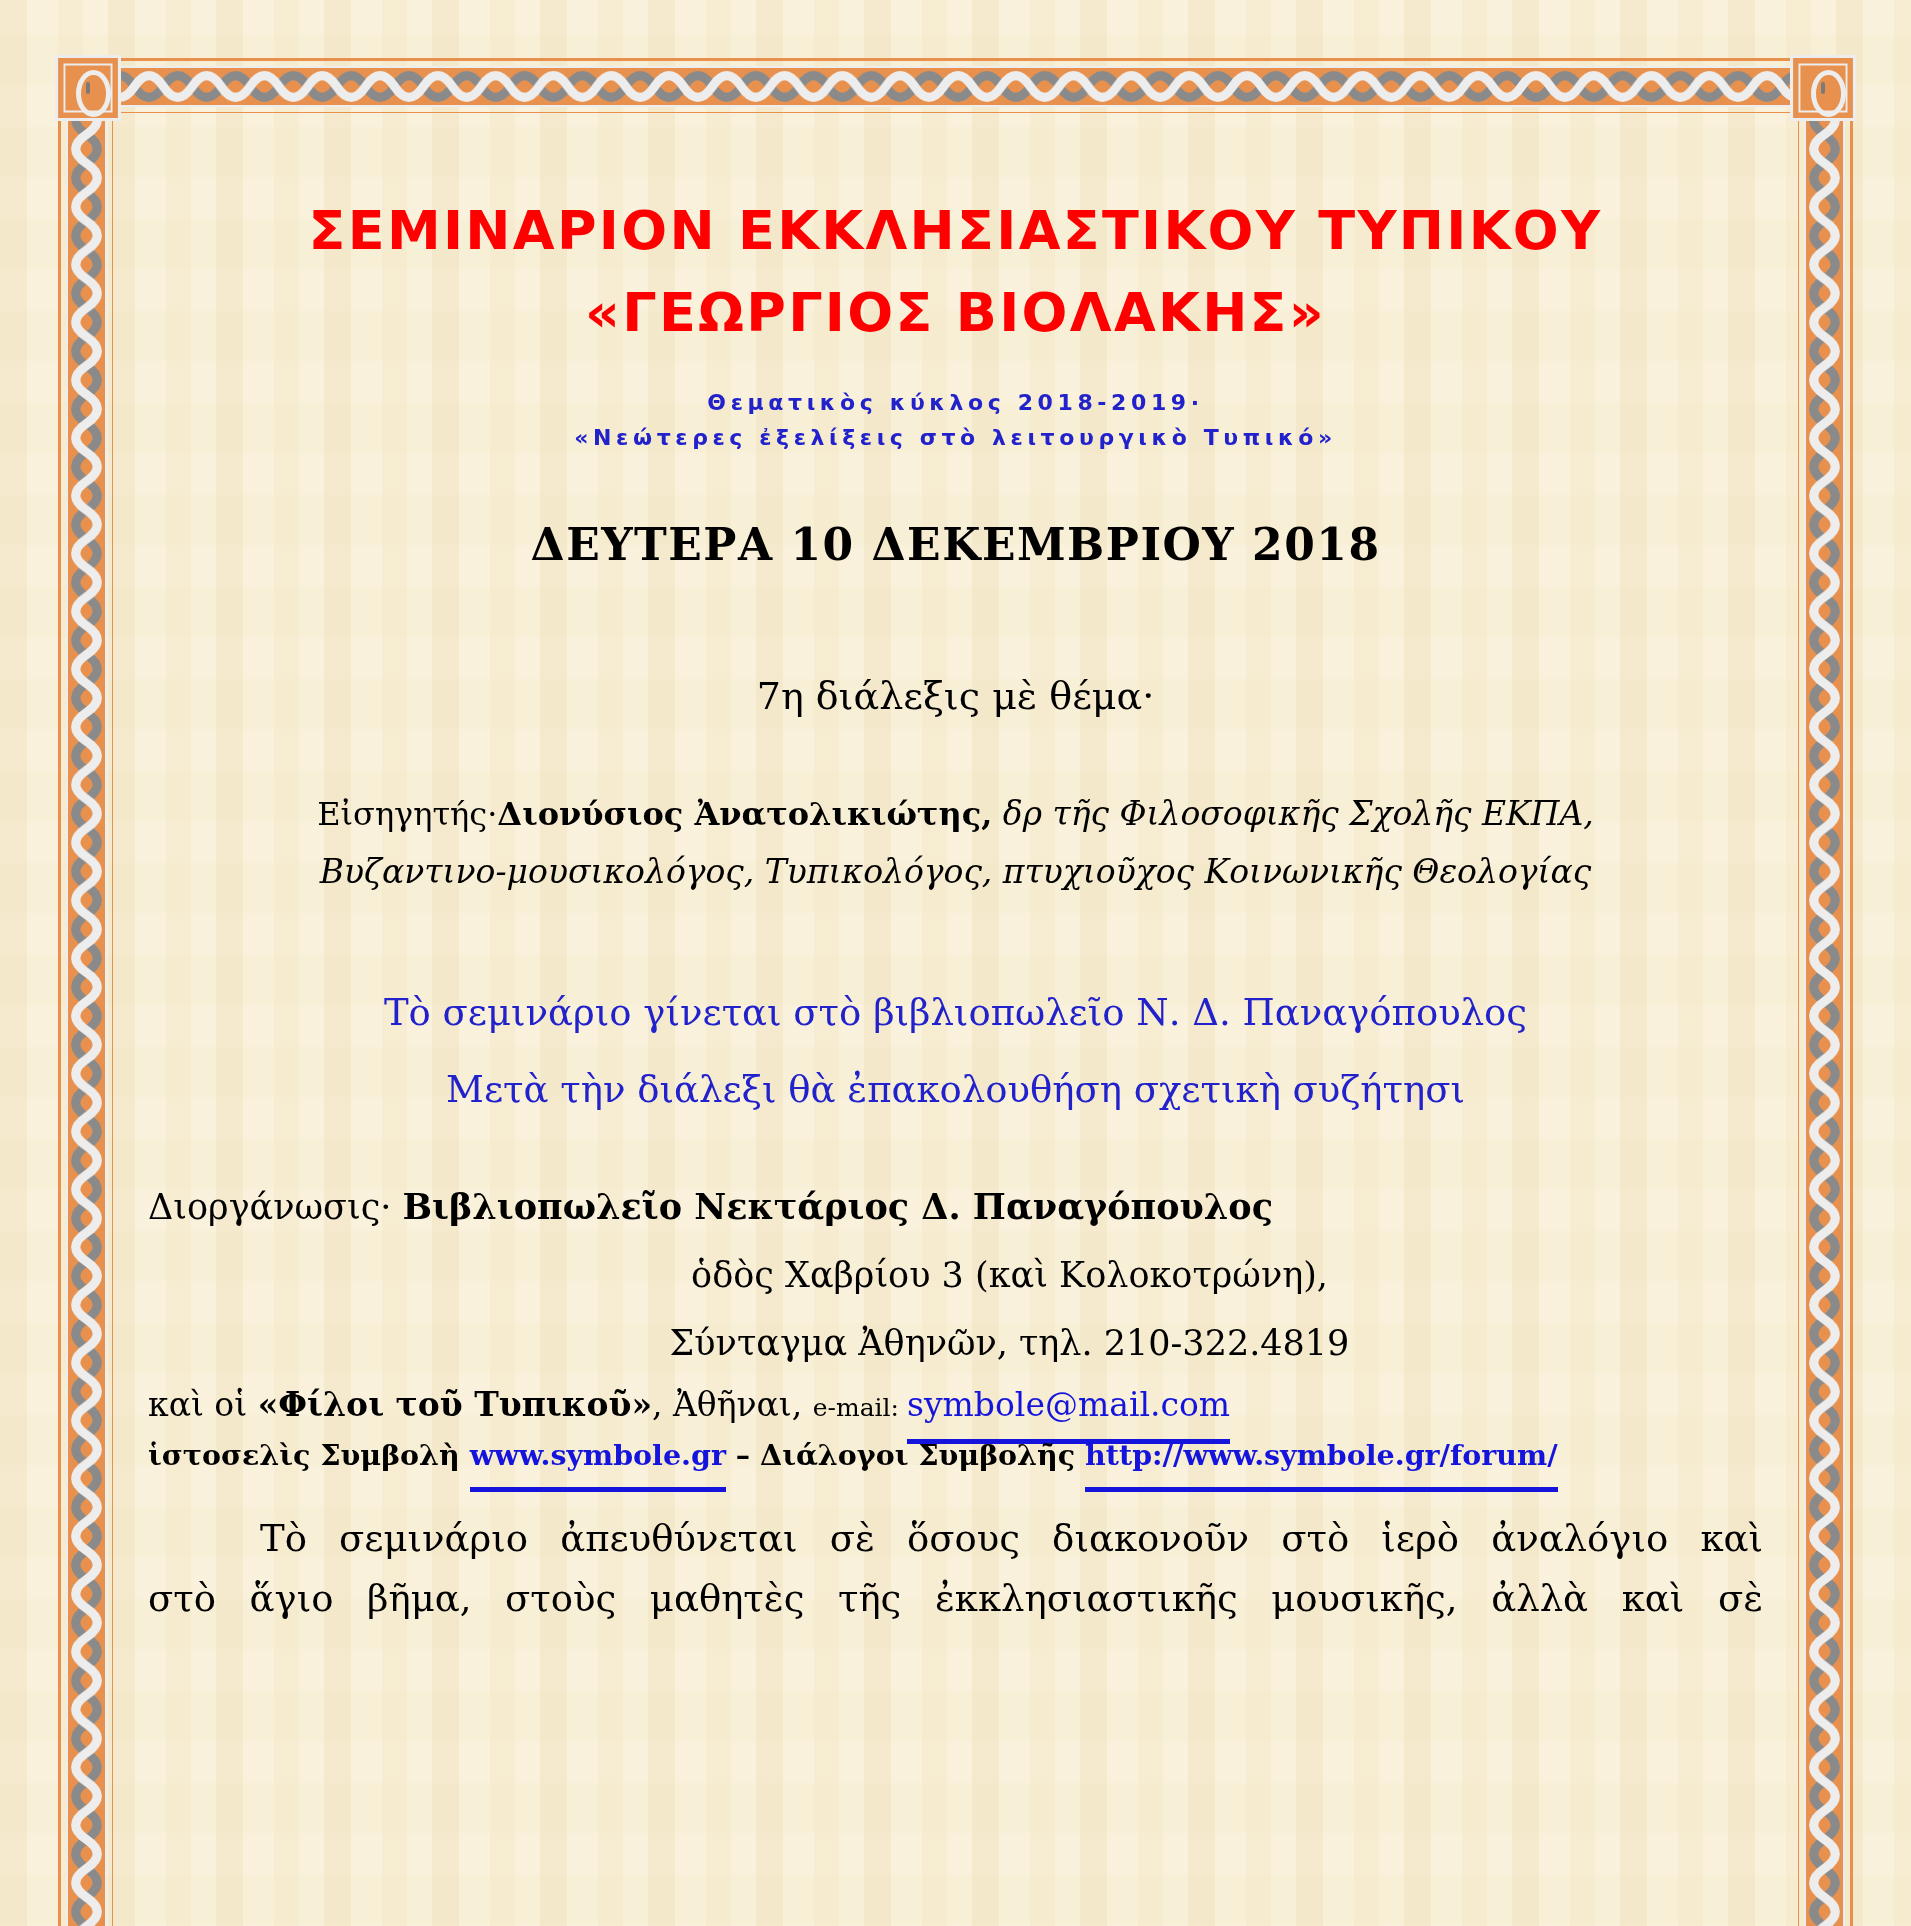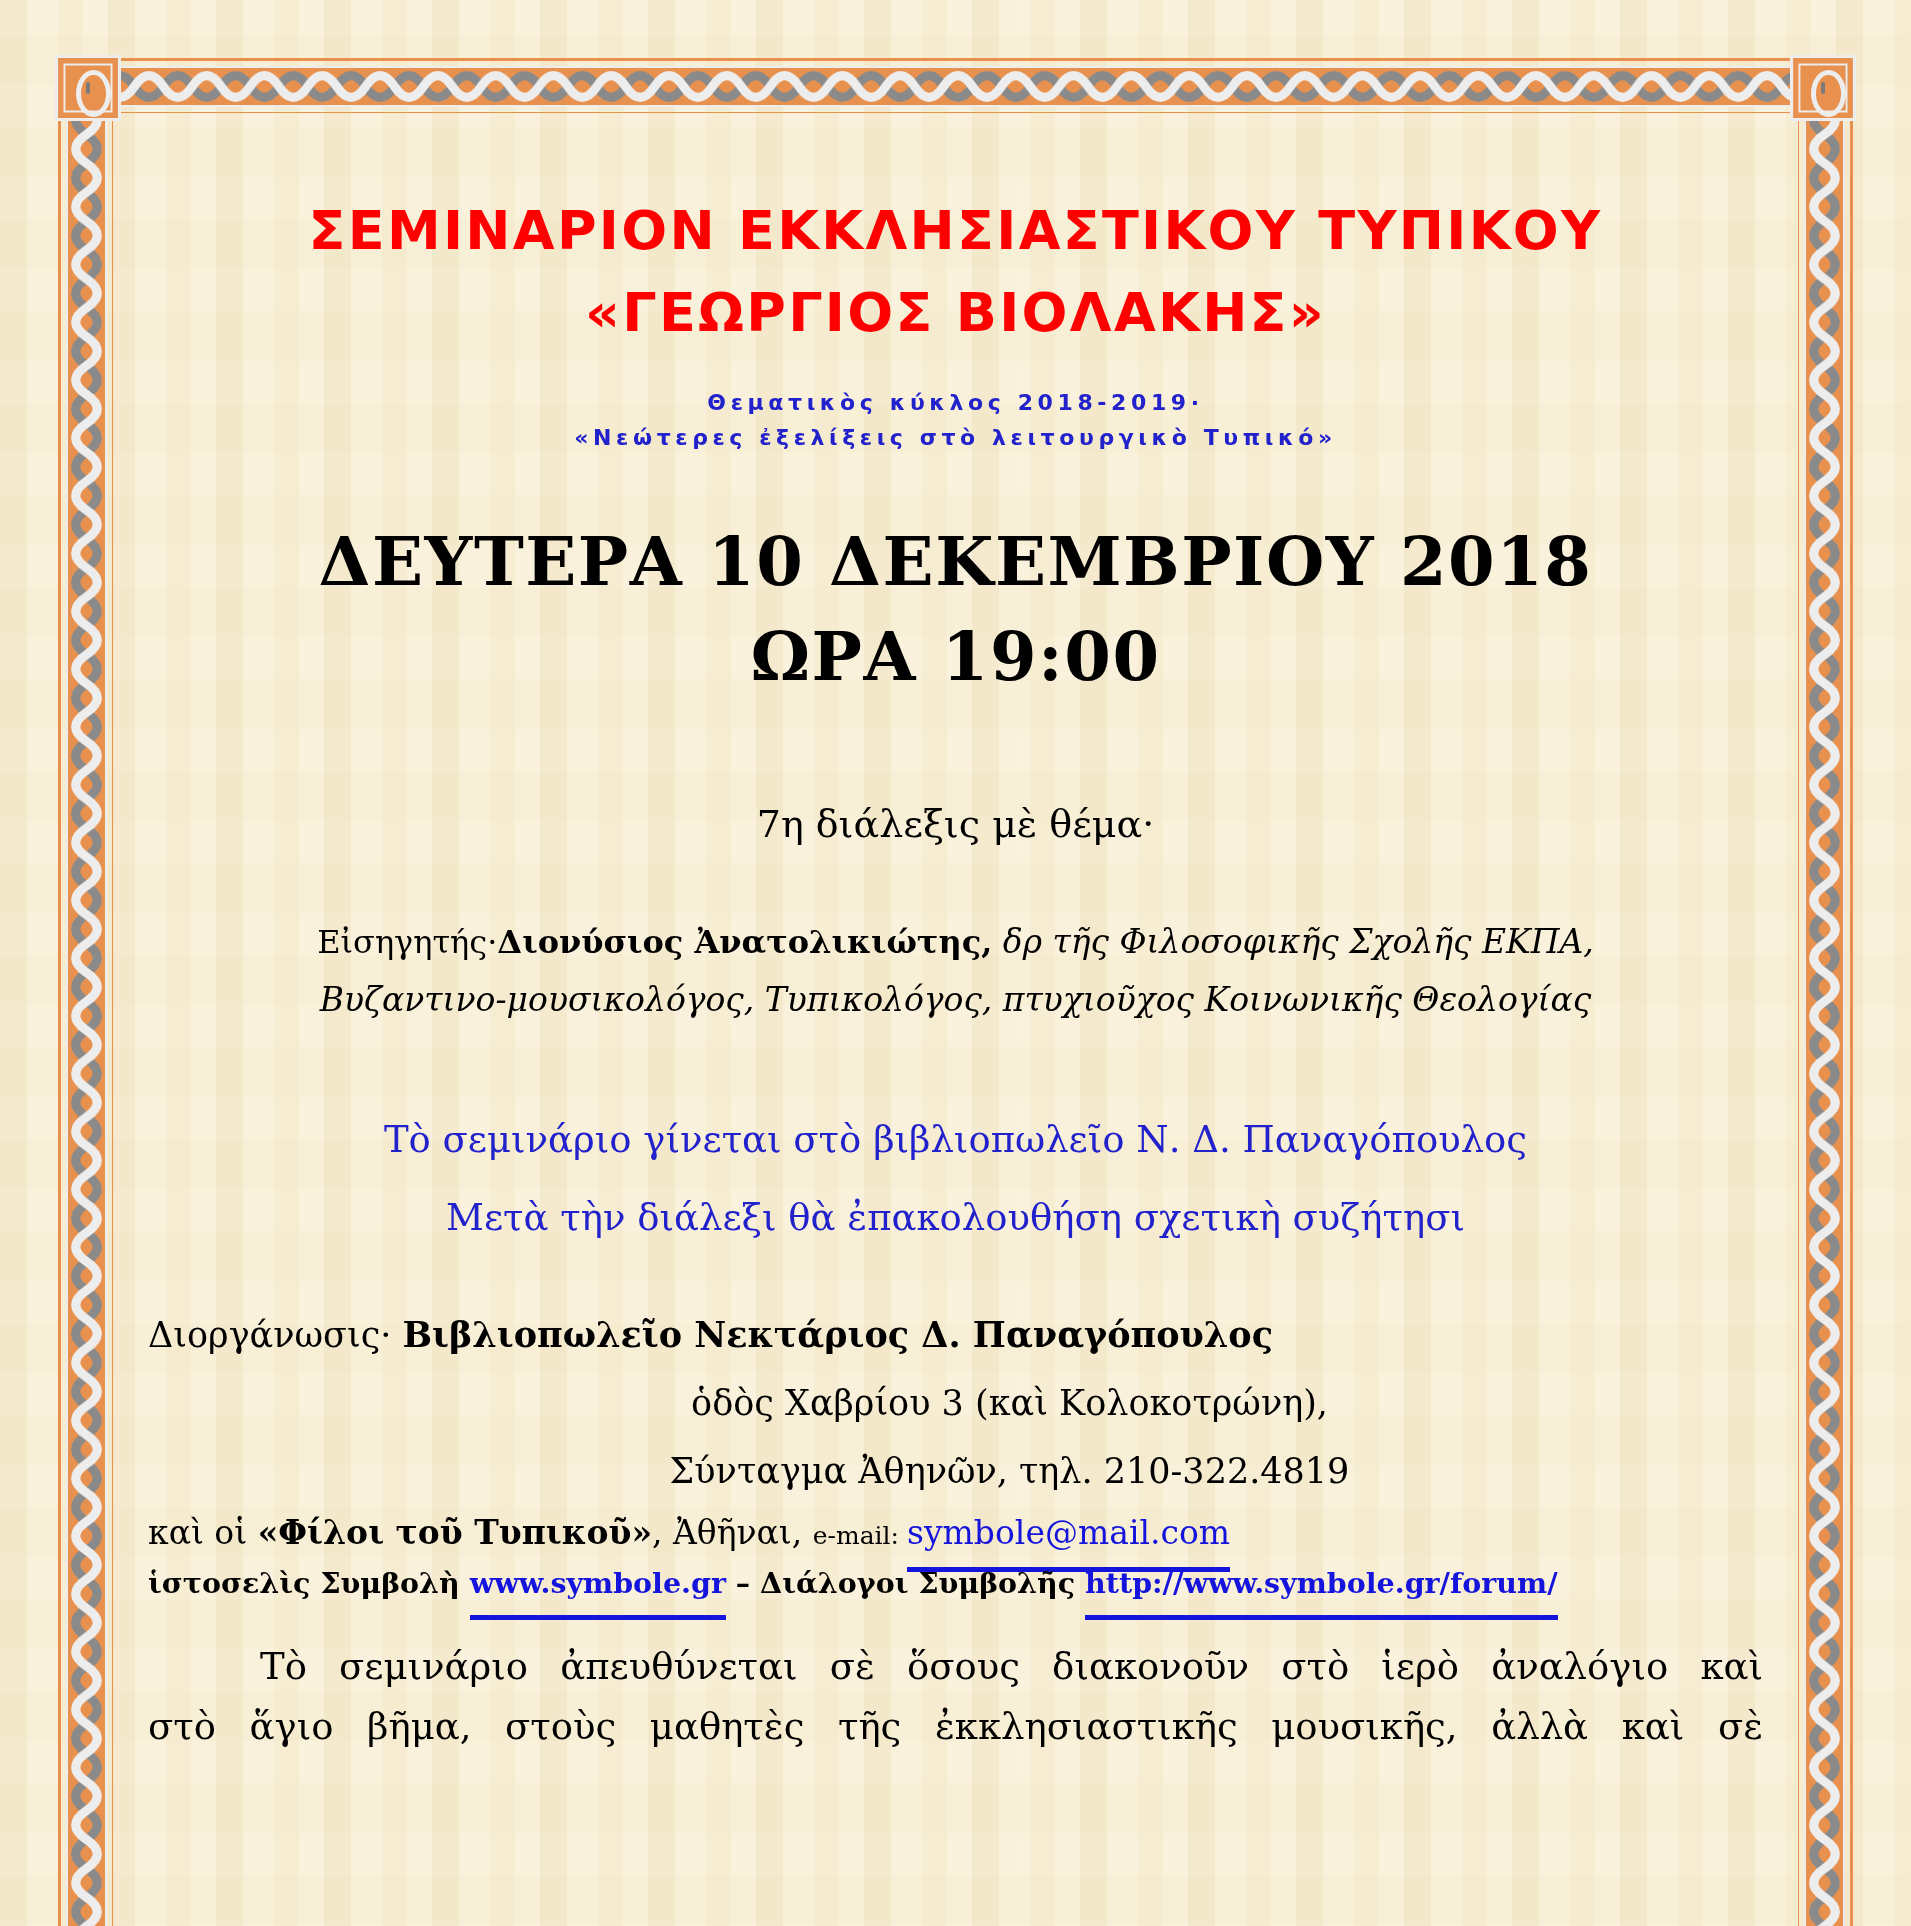--- a/index.html
+++ b/index.html
@@ -22,21 +22,21 @@
   .corner{position:absolute;width:66px;height:66px;background:#E8914E;
     box-shadow:inset 0 0 0 3.1px #EDEDED, inset 0 0 0 8.5px #E8914E, inset 0 0 0 10.4px #EDEDED;}
   .corner.tl{left:55px;top:55px;} .corner.tr{right:55px;top:55px;}
   .corner .ring{position:absolute;left:50%;top:50%;width:25px;height:37px;margin:-18.5px 0 0 -12.3px;border:5.8px solid #EDEDED;border-radius:50%;}
   .corner .slit{position:absolute;left:50%;top:50%;width:4.6px;height:11.6px;margin:-5.8px 0 0 -2.3px;background:#7A7A7A;border-radius:2.3px;}
 
   
   .content{position:absolute;left:148px;right:148px;top:119px;text-align:center;}
   .title{margin-top:71px;font-family:"DejaVu Sans",sans-serif;font-weight:bold;font-size:54px;line-height:1.52;letter-spacing:2.3px;color:#FF0000;}
   .subtitle{margin-top:31px;font-family:"DejaVu Sans",sans-serif;font-weight:bold;font-size:22px;line-height:1.6;letter-spacing:4.6px;color:#2222CC;}
-  .datetime{margin-top:58px;font-weight:bold;font-size:67px;line-height:1.42;letter-spacing:1.5px;}
+  .datetime{margin-top:58px;font-weight:bold;font-size:44px;line-height:1.42;letter-spacing:1.5px;}
   .intro7{margin-top:98px;font-size:38px;}
   .theme{margin-top:21px;font-weight:bold;font-style:italic;font-size:42px;line-height:1.8;color:#FF0000;}
   .speaker{margin-top:67px;font-size:32px;line-height:1.75;}
   .speaker .name{font-weight:bold;}
   .speaker .cred{font-style:italic;font-size:33px;}
   .venue{margin-top:73px;font-size:37px;line-height:2.1;color:#2222CC;}
   .organizer{margin-top:44px;font-size:35px;line-height:1.95;}
   .organizer .l1{text-align:left;}
   .organizer .name{font-weight:bold;}
   .organizer .addr{text-align:center;padding-left:108px;}
@@ -108,21 +108,20 @@
       <div>«ΓΕΩΡΓΙΟΣ ΒΙΟΛΑΚΗΣ»</div>
     </div>
 
     <div class="subtitle">
       <div>Θεματικὸς κύκλος 2018-2019·</div>
       <div>«Νεώτερες ἐξελίξεις στὸ λειτουργικὸ Τυπικό»</div>
     </div>
 
     <div class="datetime">
       <div>ΔΕΥΤΕΡΑ 10 ΔΕΚΕΜΒΡΙΟΥ 2018</div>
-      <div>ΩΡΑ 19:00</div>
     </div>
 
     <div class="intro7">7η διάλεξις μὲ θέμα·</div>
 
 
     <div class="speaker">
       <div><span>Εἰσηγητής·</span><span class="name">Διονύσιος Ἀνατολικιώτης,</span><span class="cred"> δρ τῆς Φιλοσοφικῆς Σχολῆς ΕΚΠΑ,</span></div>
       <div class="cred">Βυζαντινο-μουσικολόγος, Τυπικολόγος, πτυχιοῦχος Κοινωνικῆς Θεολογίας</div>
     </div>
 

